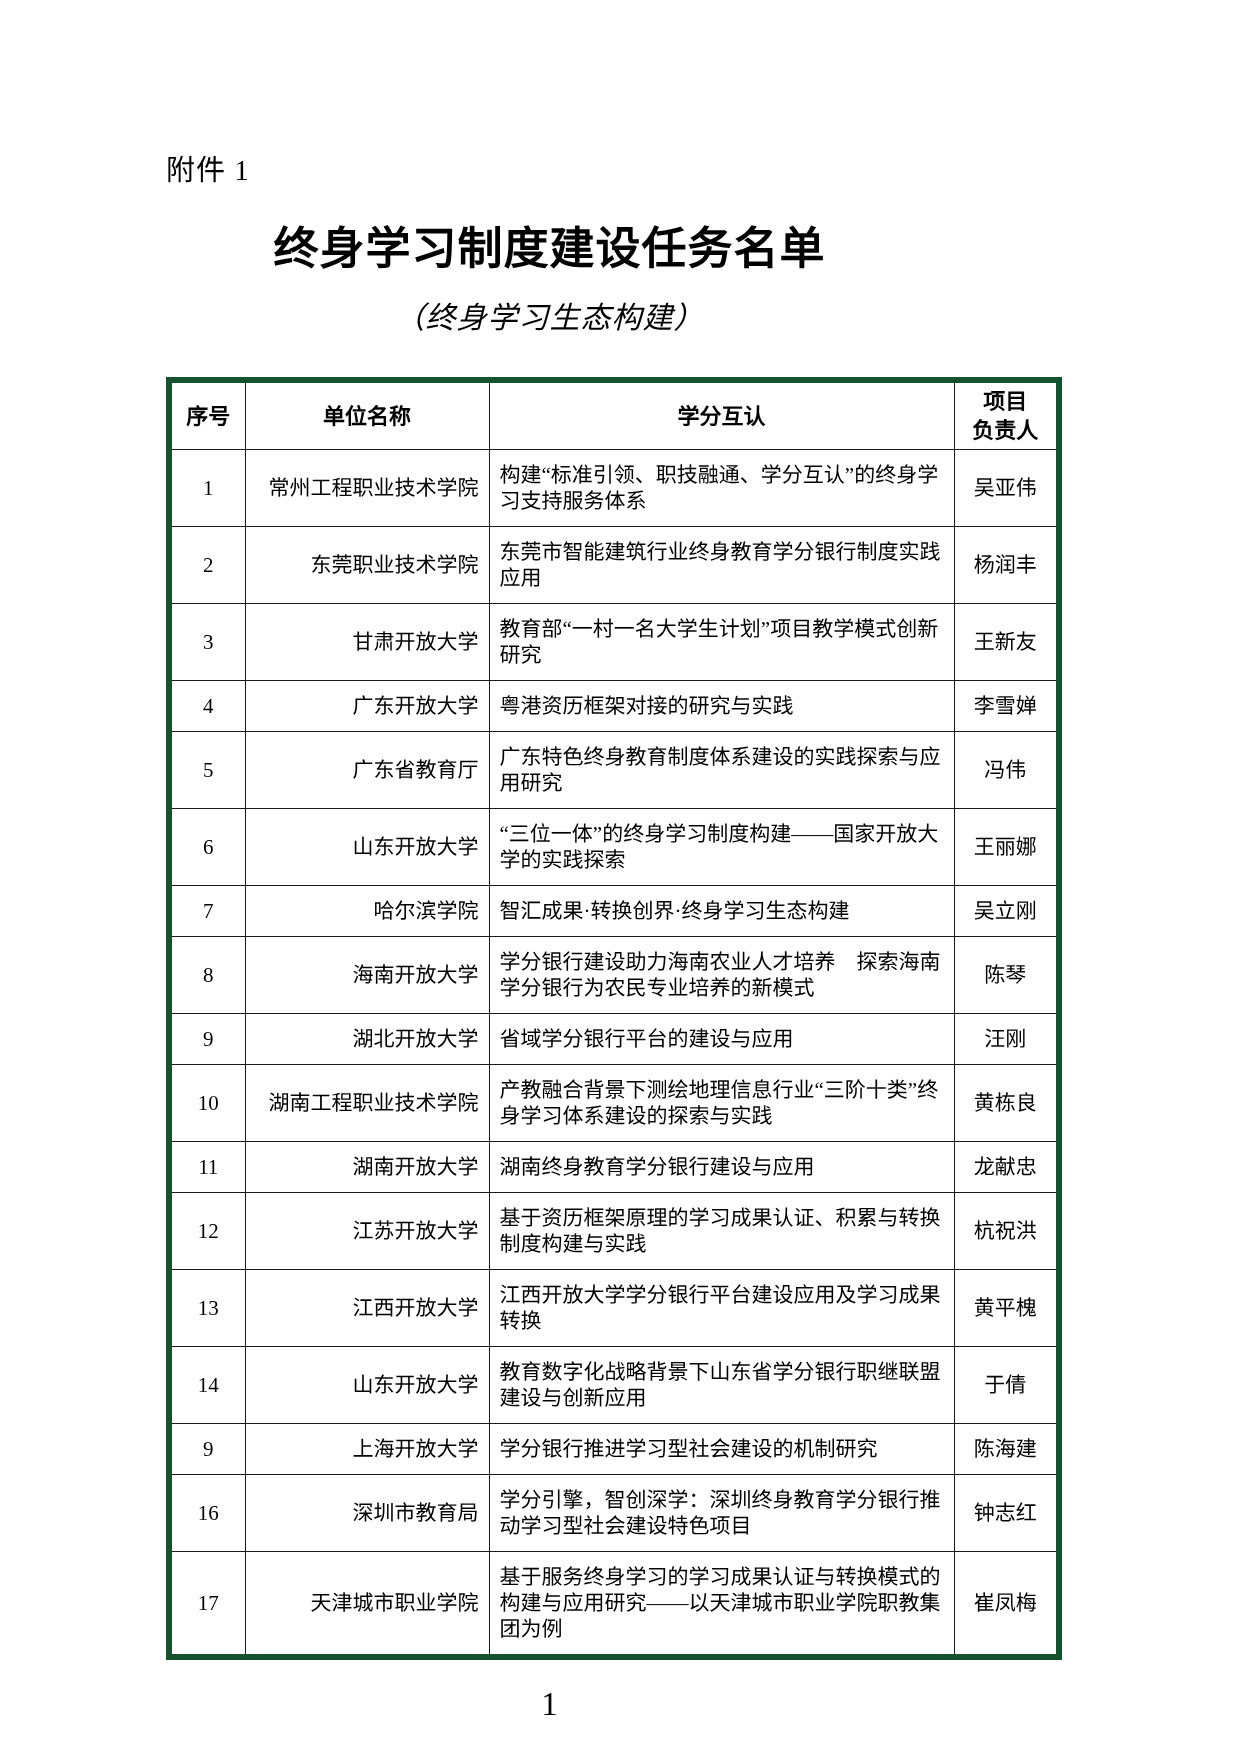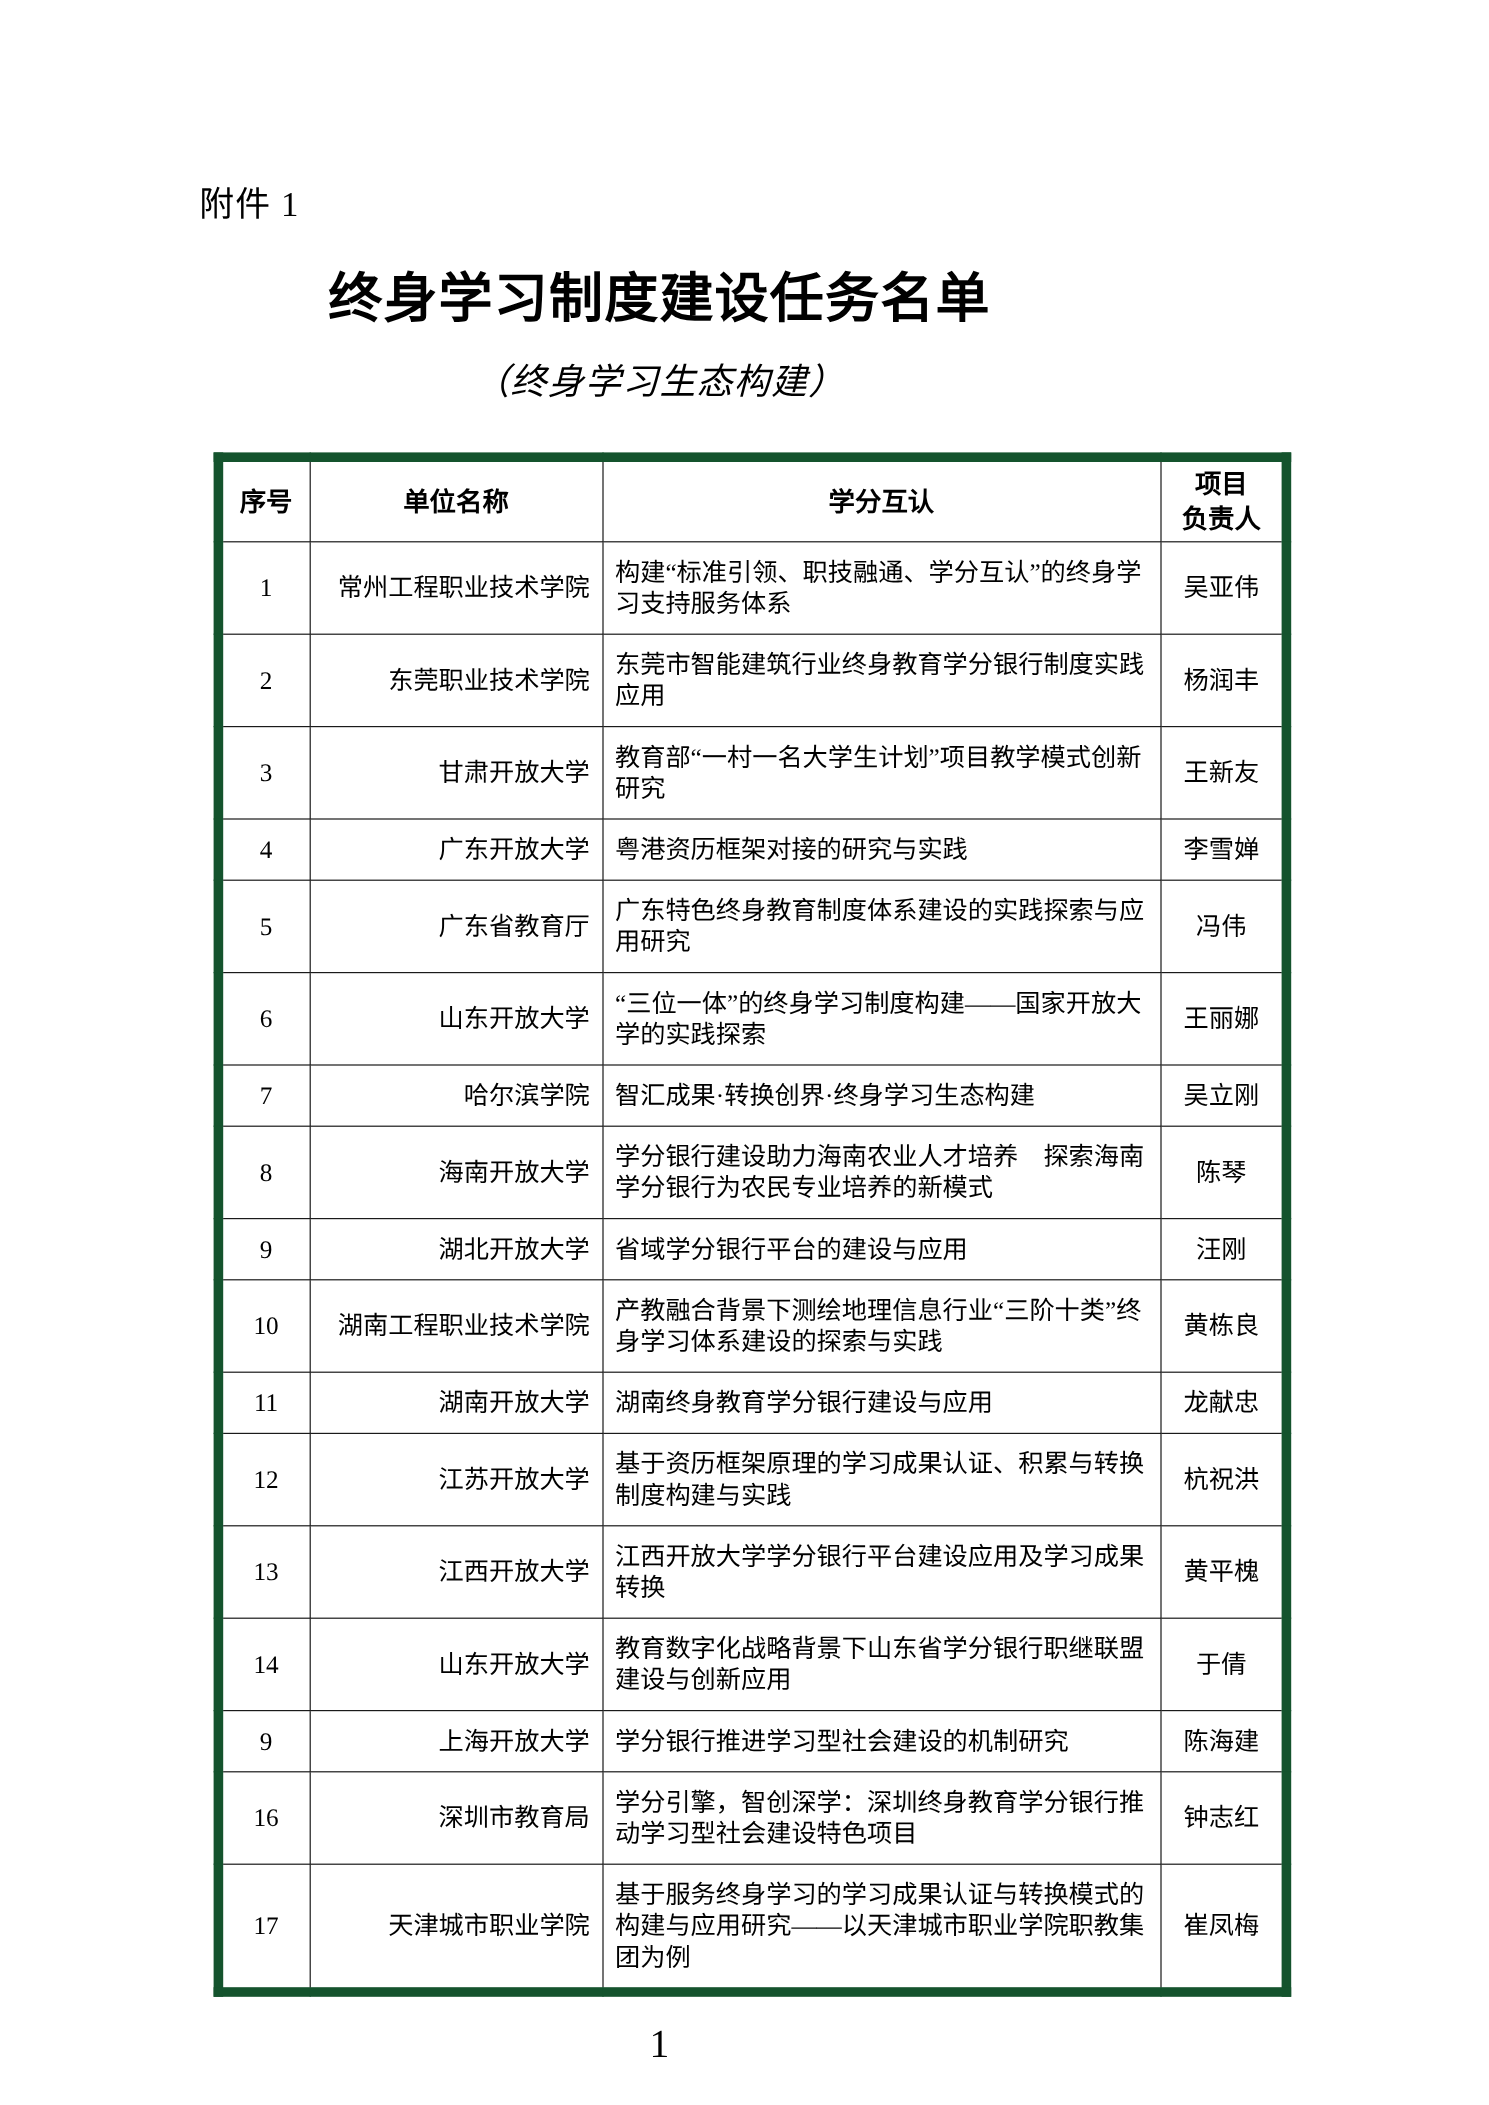--- a/index.html
+++ b/index.html
@@ -40,26 +40,26 @@
     left: 0;
     top: 293px;
     width: 100%;
     text-align: center;
     font-size: 30px;
     font-style: italic;
     letter-spacing: 1px;
   }
   table.task-table {
     position: absolute;
-    left: 178px;
+    left: 166px;
     top: 377px;
     width: 890px;
     border-collapse: collapse;
     table-layout: fixed;
-    border: 8px solid #14532d;
+    border: 6px solid #14532d;
   }
   table.task-table th,
   table.task-table td {
     border: 1px solid #1a1a1a;
     vertical-align: middle;
     box-sizing: border-box;
   }
   table.task-table th {
     font-family: "Liberation Sans", "DejaVu Sans", sans-serif;
     font-weight: bold;

